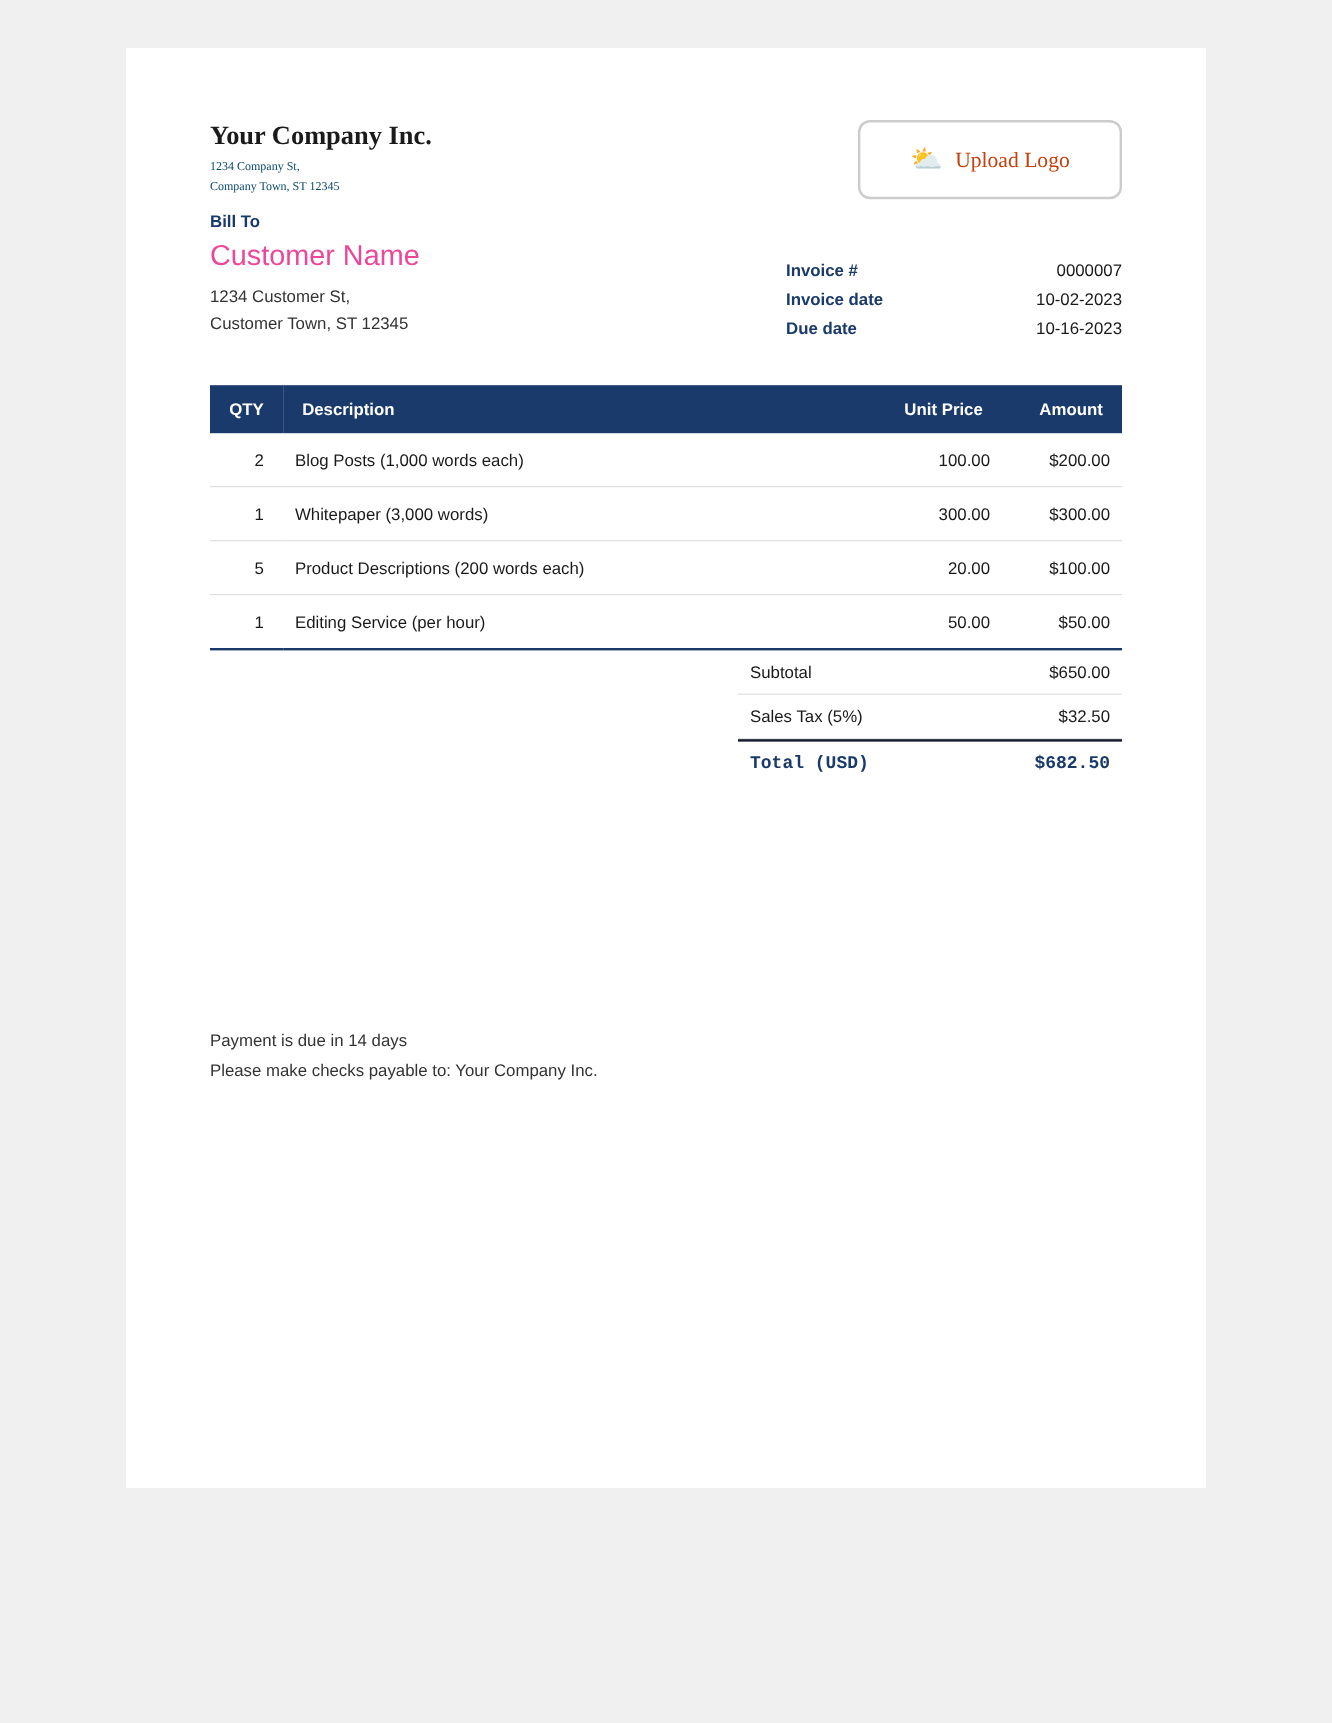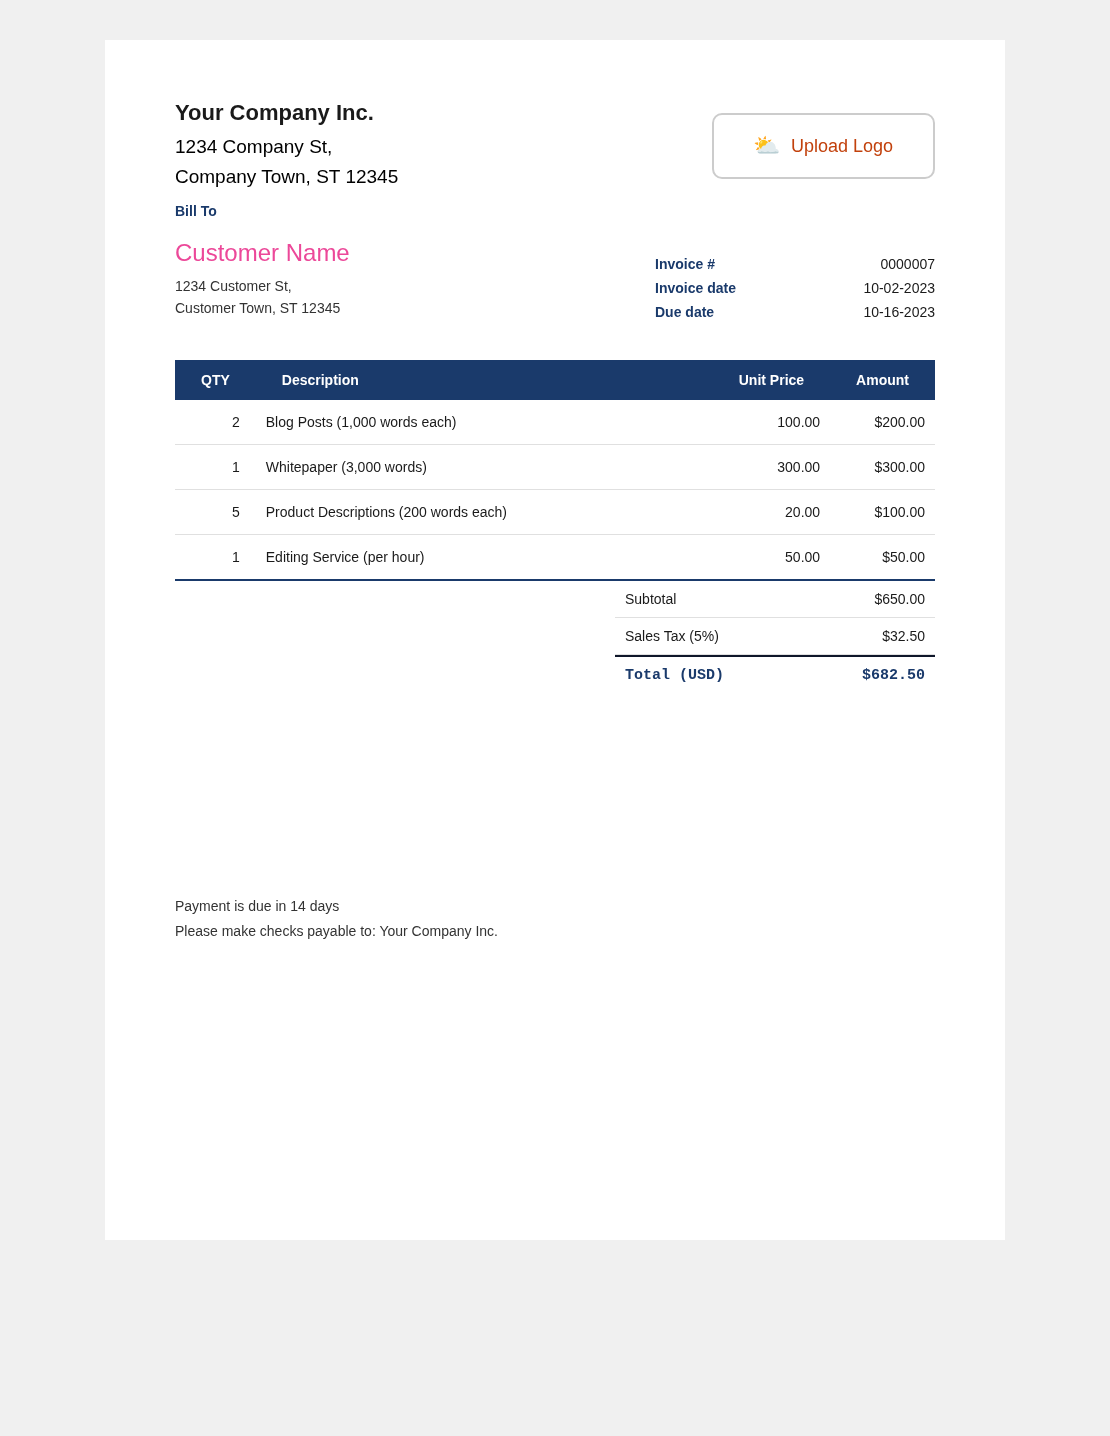--- a/index.html
+++ b/index.html
@@ -13,35 +13,36 @@
     .page {
       background: #ffffff;
       width: 900px;
       min-height: 1200px;
       padding: 60px 70px;
       position: relative;
     }
     .header-row {
       display: flex;
       justify-content: space-between;
-      align-items: center;
+      align-items: flex-start;
       margin-bottom: 10px;
+      font-family: Liberation Serif, serif;
     }
     .company-info {
       flex: 1;
     }
     .company-name {
       font-size: 22px;
       font-weight: bold;
       color: #1a1a1a;
       margin-bottom: 6px;
     }
     .company-address {
-      font-size: 19px;
-      color: #000000;
+      font-size: 10px;
+      color: #0c4a6e;
       line-height: 1.6;
     }
     .upload-logo-box {
       border: 2px solid #cccccc;
       border-radius: 10px;
       padding: 18px 40px;
       display: flex;
       align-items: center;
       gap: 10px;
       cursor: pointer;
@@ -75,21 +76,21 @@
       justify-content: space-between;
       margin-bottom: 40px;
     }
     .bill-to-section {
       flex: 1;
     }
     .bill-to-label {
       font-weight: bold;
       font-size: 14px;
       color: #1a3a6b;
-      margin-bottom: 20px;
+      margin-bottom: 8px;
     }
     .customer-name {
       font-size: 24px;
       font-weight: 400;
       color: #ec4899;
       margin-bottom: 8px;
     }
     .customer-address {
       font-size: 14px;
       color: #333;
@@ -121,21 +122,21 @@
     .items-table {
       width: 100%;
       border-collapse: collapse;
       margin-bottom: 0;
     }
     .items-table thead tr {
       background-color: #1a3a6b;
       color: #ffffff;
     }
     .items-table thead th {
-      padding: 12px 26px;
+      padding: 12px 16px;
       font-size: 14px;
       font-weight: bold;
       text-align: left;
     }
     .items-table thead th.right {
       text-align: right;
     }
     .items-table tbody tr {
       border-bottom: 1px solid #e0e0e0;
     }

